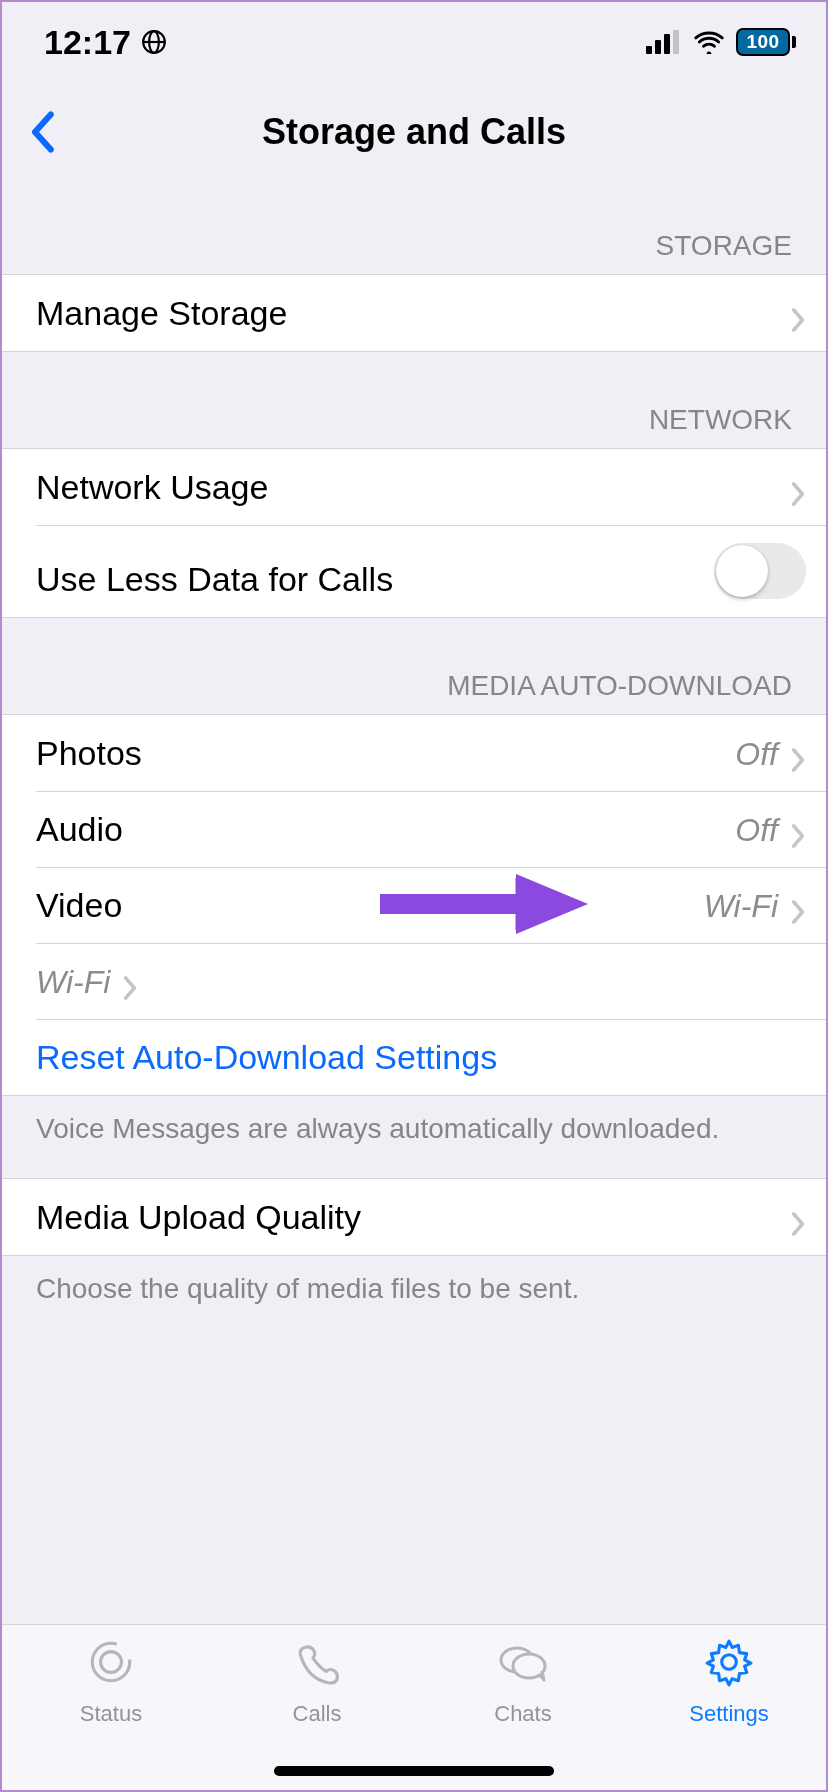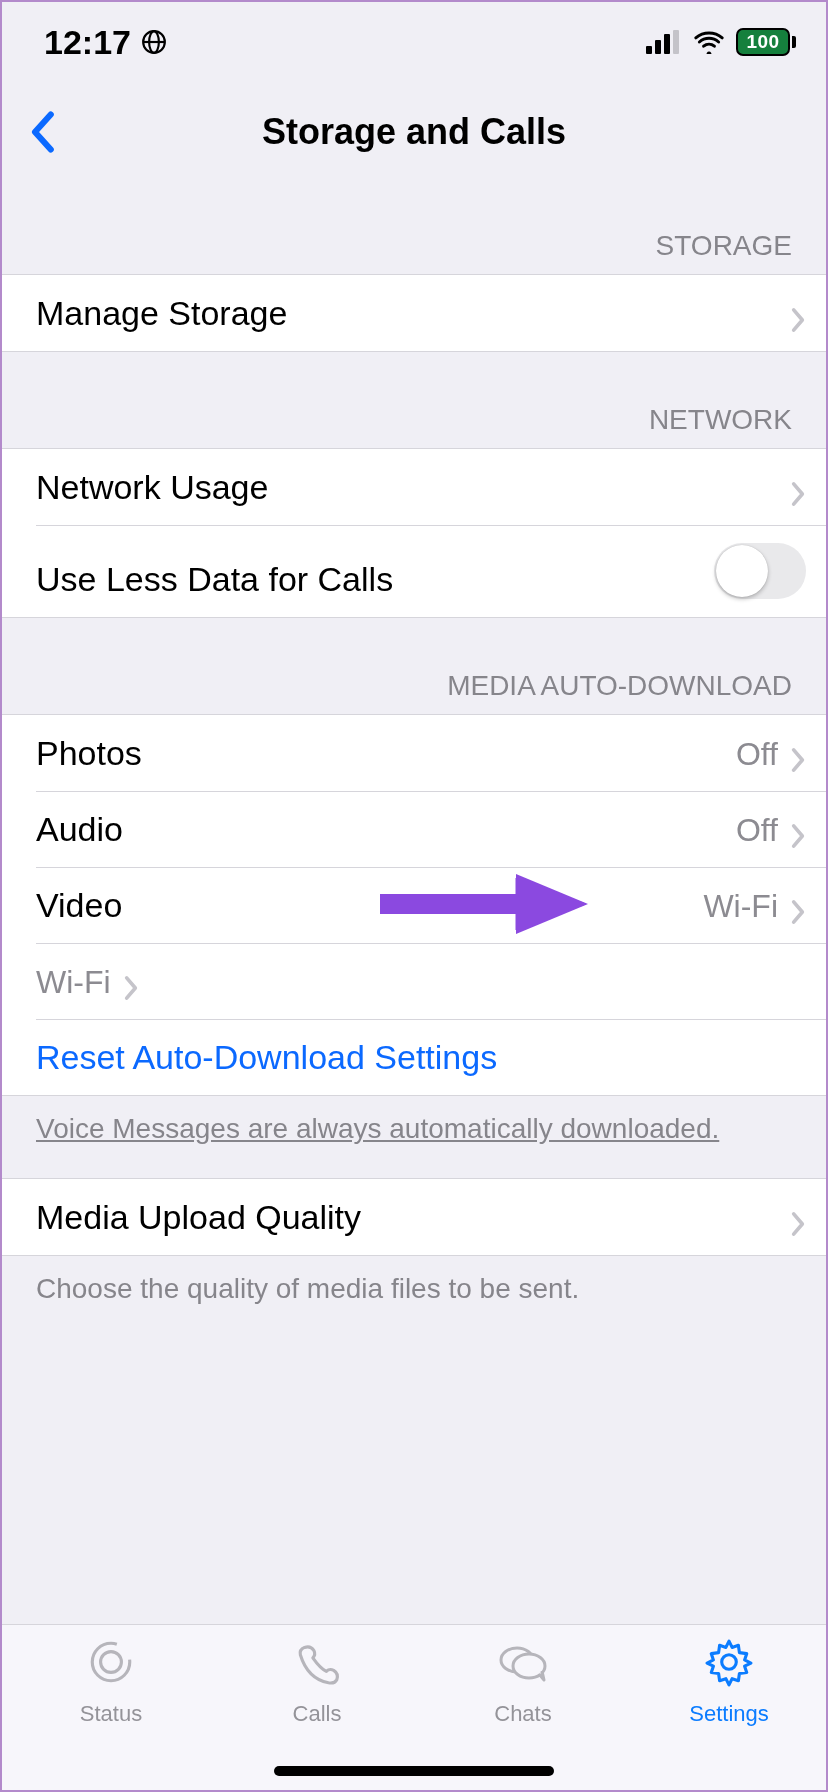--- a/index.html
+++ b/index.html
@@ -29,21 +29,21 @@
   .status-left { display:flex; align-items:center; gap:10px; }
   .status-right { display:flex; align-items:center; gap:10px; }
   .globe-icon svg { display:block; }
   .battery-box {
     display:flex; align-items:center; gap:2px;
   }
   .battery-body {
     width:54px; height:28px;
     border: 2.5px solid #000;
     border-radius:7px;
-    background:#15803d;
+    background:#0369a1;
     color:#fff;
     font-size:19px;
     font-weight:700;
     display:flex;align-items:center;justify-content:center;
     letter-spacing:0.5px;
   }
   .battery-tip {
     width:4px; height:12px; background:#000; border-radius:0 2px 2px 0;
   }
 
@@ -87,21 +87,21 @@
     position:relative;
   }
   .list-item + .list-item::before {
     content:"";
     position:absolute;
     left:34px; right:0; top:0;
     height:1px;
     background:#d6d5db;
   }
   .item-label { flex:1; }
-  .item-value { color:#8c8b91; font-size:32px; margin-right:12px;}
+  .item-value { color:#8c8b91; font-size:32px; margin-right:12px;font-style:italic;}
   .chevron { flex:0 0 auto; display:flex; align-items:center; }
   .chevron svg { display:block; }
 
   .toggle {
     width:92px; height:56px;
     background:#e9e9eb;
     border-radius:28px;
     position:relative;
     flex:0 0 auto;
   }
@@ -114,21 +114,21 @@
 
   .list-item.link .item-label { color:#0b69ff; }
 
   
   .footer-note {
     font-size:28px;
     color:#86858b;
     padding: 14px 34px 0;
     line-height:1.35;
   }
-  .footer-note.spaced { padding-bottom:30px;text-decoration:underline; }
+  .footer-note.spaced { padding-bottom:30px; }
 
   
   .arrow-annotation {
     position:absolute;
     left:374px;
     top:862px;
     pointer-events:none;
   }
 
   

